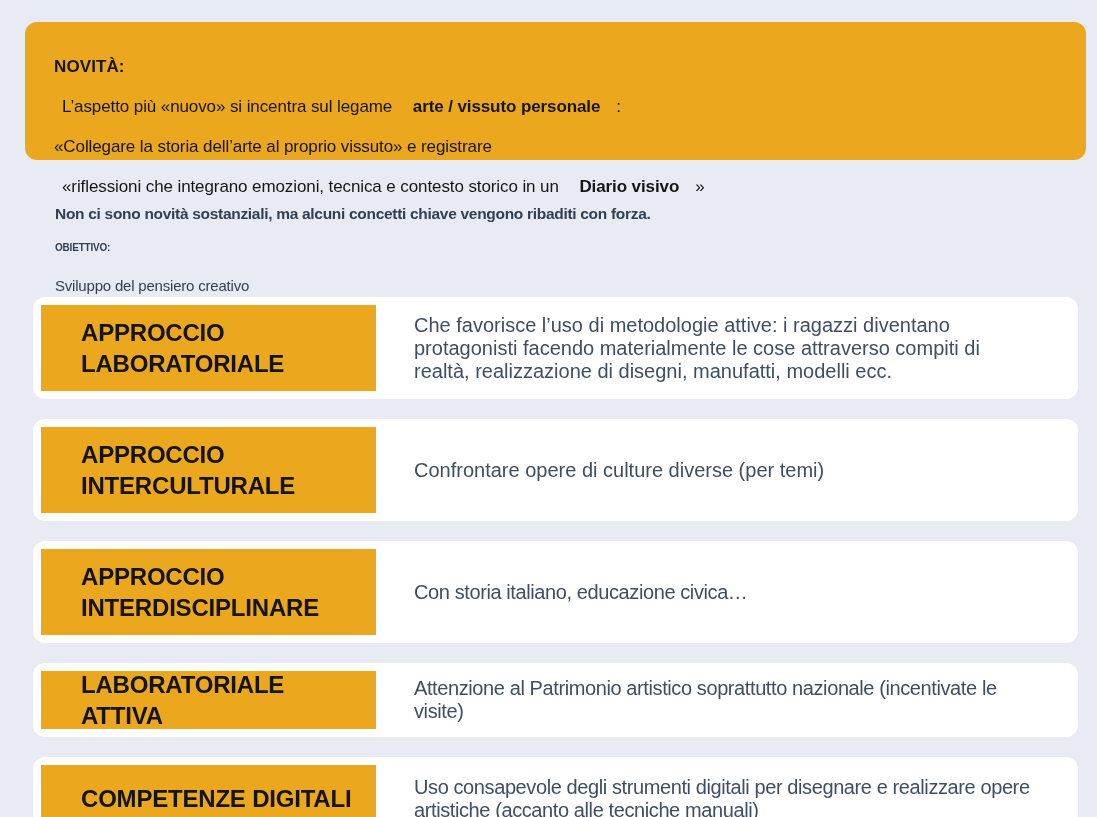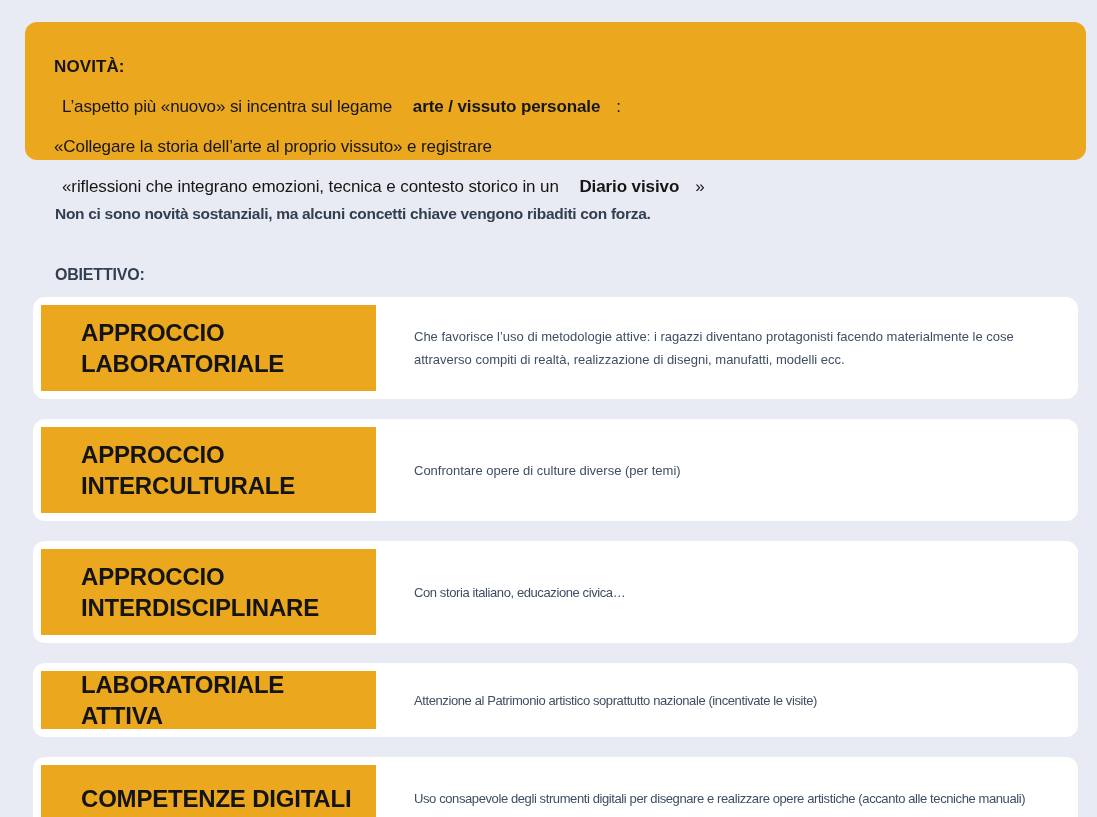--- a/index.html
+++ b/index.html
@@ -44,22 +44,21 @@
     width: 900px;
     color: #323F50;
   }
   .intro-note {
     font-size: 15.5px;
     font-weight: bold;
     letter-spacing: -0.3px;
     line-height: 20px;
   }
   .objective-label {
-    margin-top: 27px;
-    font-size: 16px;
+    font-size: 10px;
     font-weight: bold;
     letter-spacing: -0.2px;
     line-height: 16px;
   }
   .objective-text {
     margin-top: 5px;
     font-size: 15px;
     letter-spacing: -0.2px;
     line-height: 18px;
   }
@@ -92,21 +91,21 @@
     font-weight: bold;
     line-height: 31px;
     color: #141414;
     letter-spacing: -0.2px;
   }
   .row-desc {
     flex: 1;
     display: flex;
     align-items: center;
     padding: 12px 38px 12px 38px;
-    font-size: 13px;
+    font-size: 20px;
     line-height: 23px;
     color: #3F4E63;
   }
   .row-desc.condensed { letter-spacing: -0.4px; }
 </style>
 </head>
 <body>
 
 <div class="page">
 

